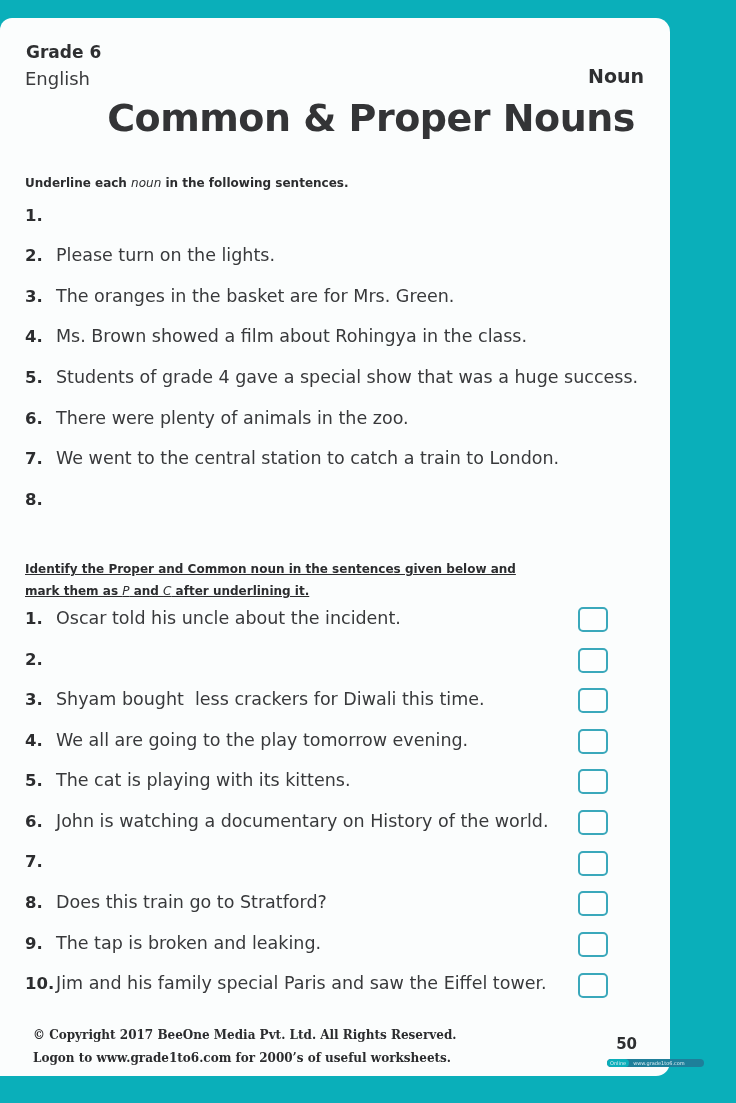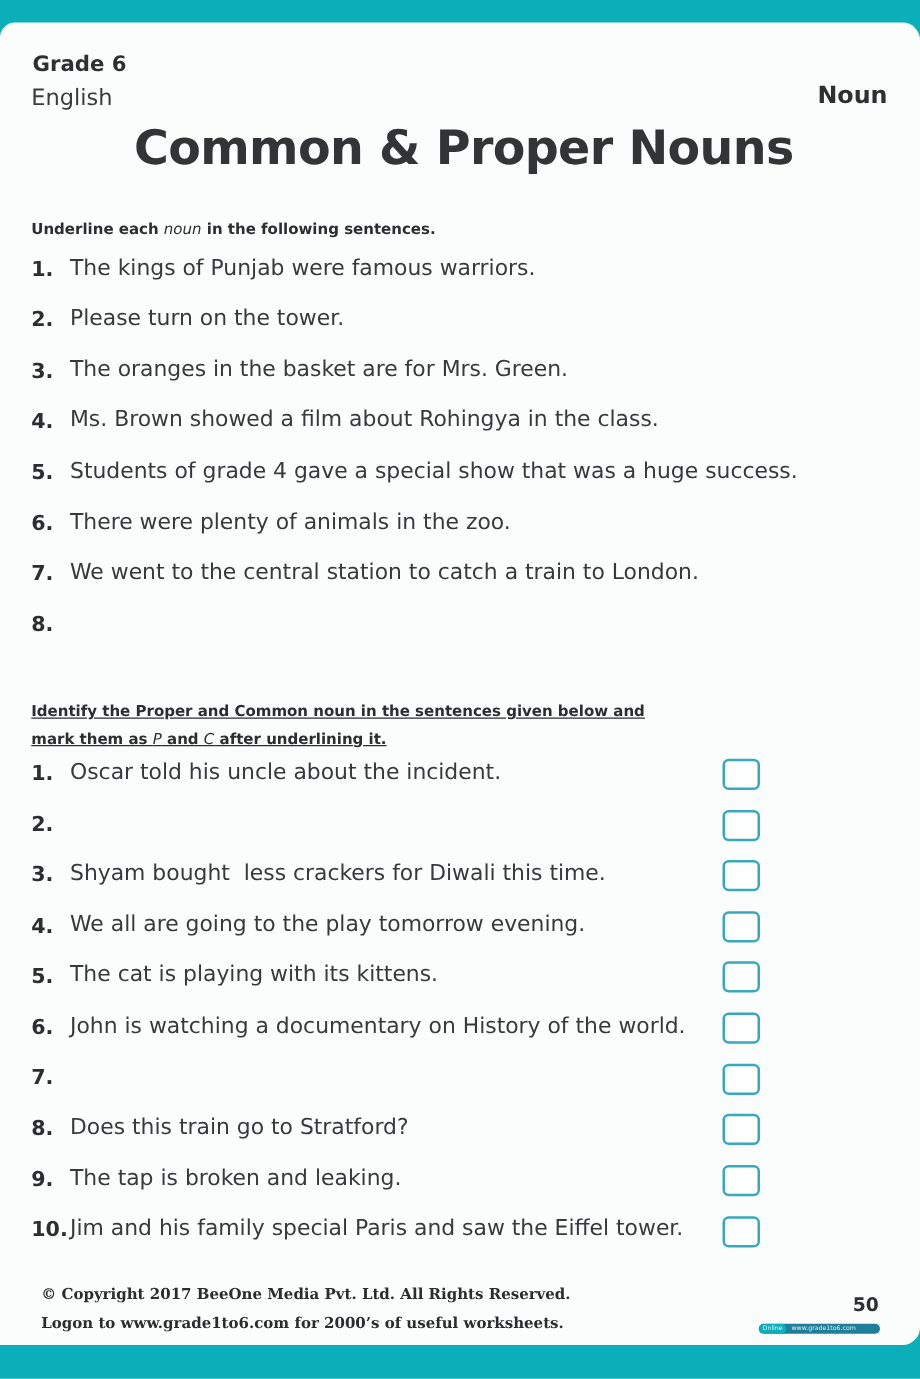--- a/index.html
+++ b/index.html
@@ -7,21 +7,21 @@
     body {
       background: #0aafba;
       font-family: "DejaVu Sans", sans-serif;
       color: #333436;
       position: relative;
       overflow: hidden;
     }
     .card {
       position: absolute;
       left: 0; top: 18px;
-      width: 736px; height: 1058px;
+      width: 670px; height: 1058px;
       background: #fbfdfd;
       border-radius: 12px 14px 14px 0;
     }
     .grade {
       position: absolute; left: 26px; top: 24px;
       font-size: 17px; font-weight: bold; color: #2e2f31;
     }
     .subject {
       position: absolute; left: 25px; top: 50px;
       font-size: 18px; color: #3a3b3d;
@@ -92,25 +92,24 @@
   <div class="subject">English</div>
   <div class="topic">Noun</div>
   <div class="title">Common &amp; Proper Nouns</div>
 
   <div class="instr" style="top:154px;">
     <span>Underline each </span><i>noun</i><span> in the following sentences.</span>
   </div>
 
   <div class="item" style="top:185px;">
       <span class="num">1.</span>
-      <span>The kings of Punjab were famous warriors.</span>
     </div>
   <div class="item" style="top:225px;">
       <span class="num">2.</span>
-      <span>Please turn on the tower.</span>
+      <span>Please turn on the lights.</span>
     </div>
   <div class="item" style="top:266px;">
       <span class="num">3.</span>
       <span>The oranges in the basket are for Mrs. Green.</span>
     </div>
   <div class="item" style="top:306px;">
       <span class="num">4.</span>
       <span>Ms. Brown showed a film about Rohingya in the class.</span>
     </div>
   <div class="item" style="top:347px;">

